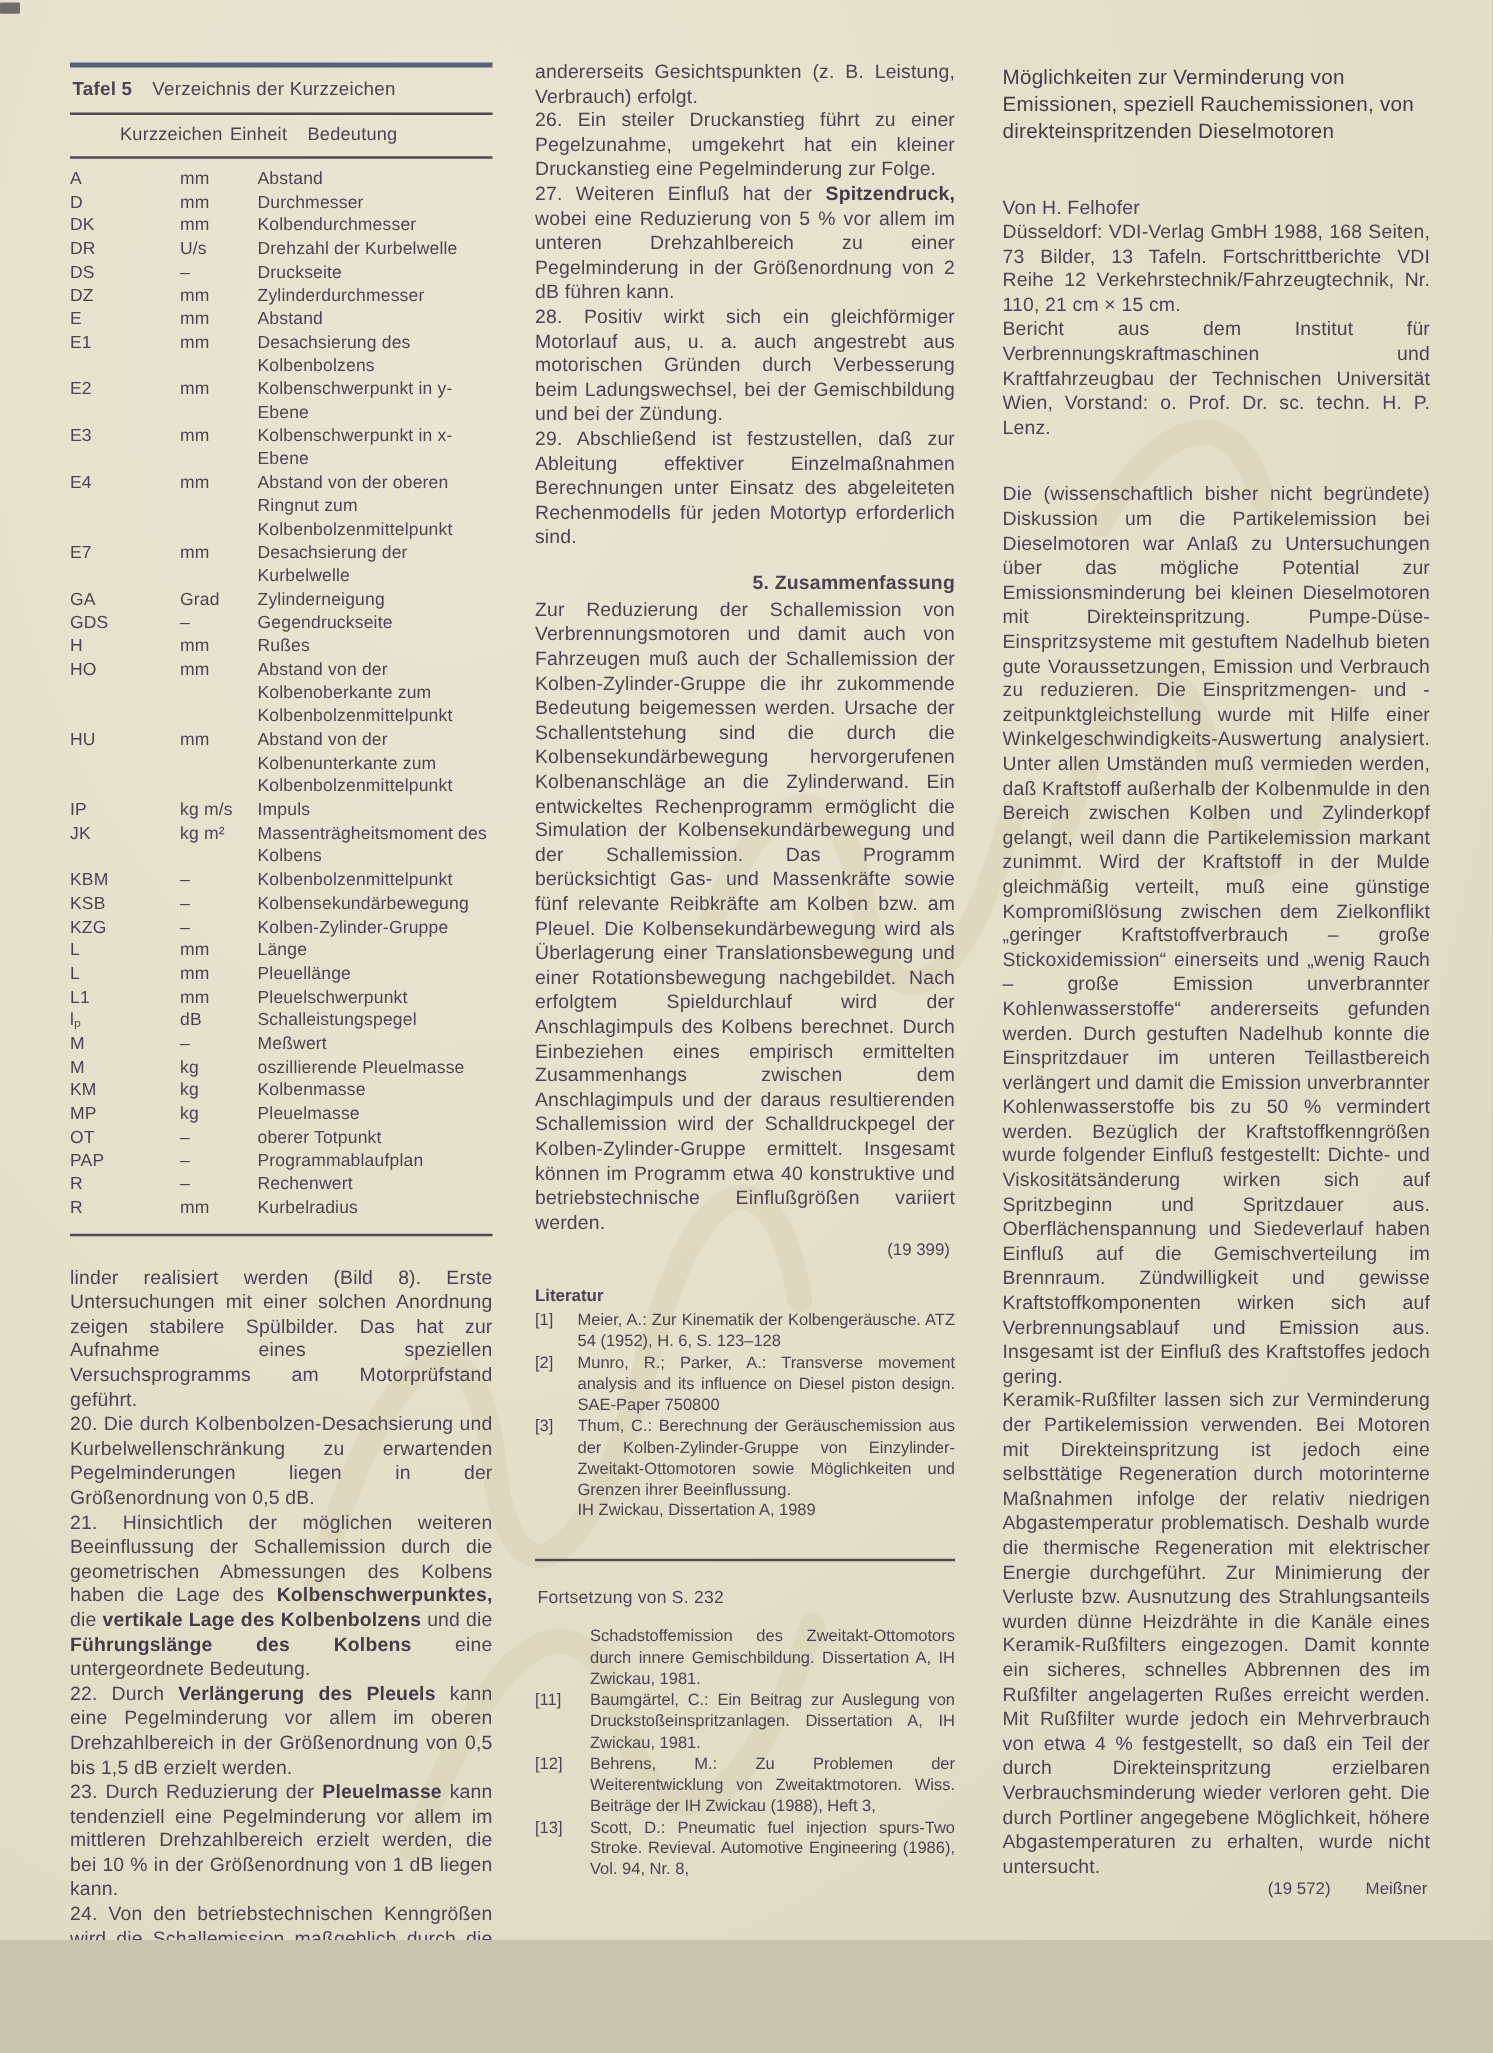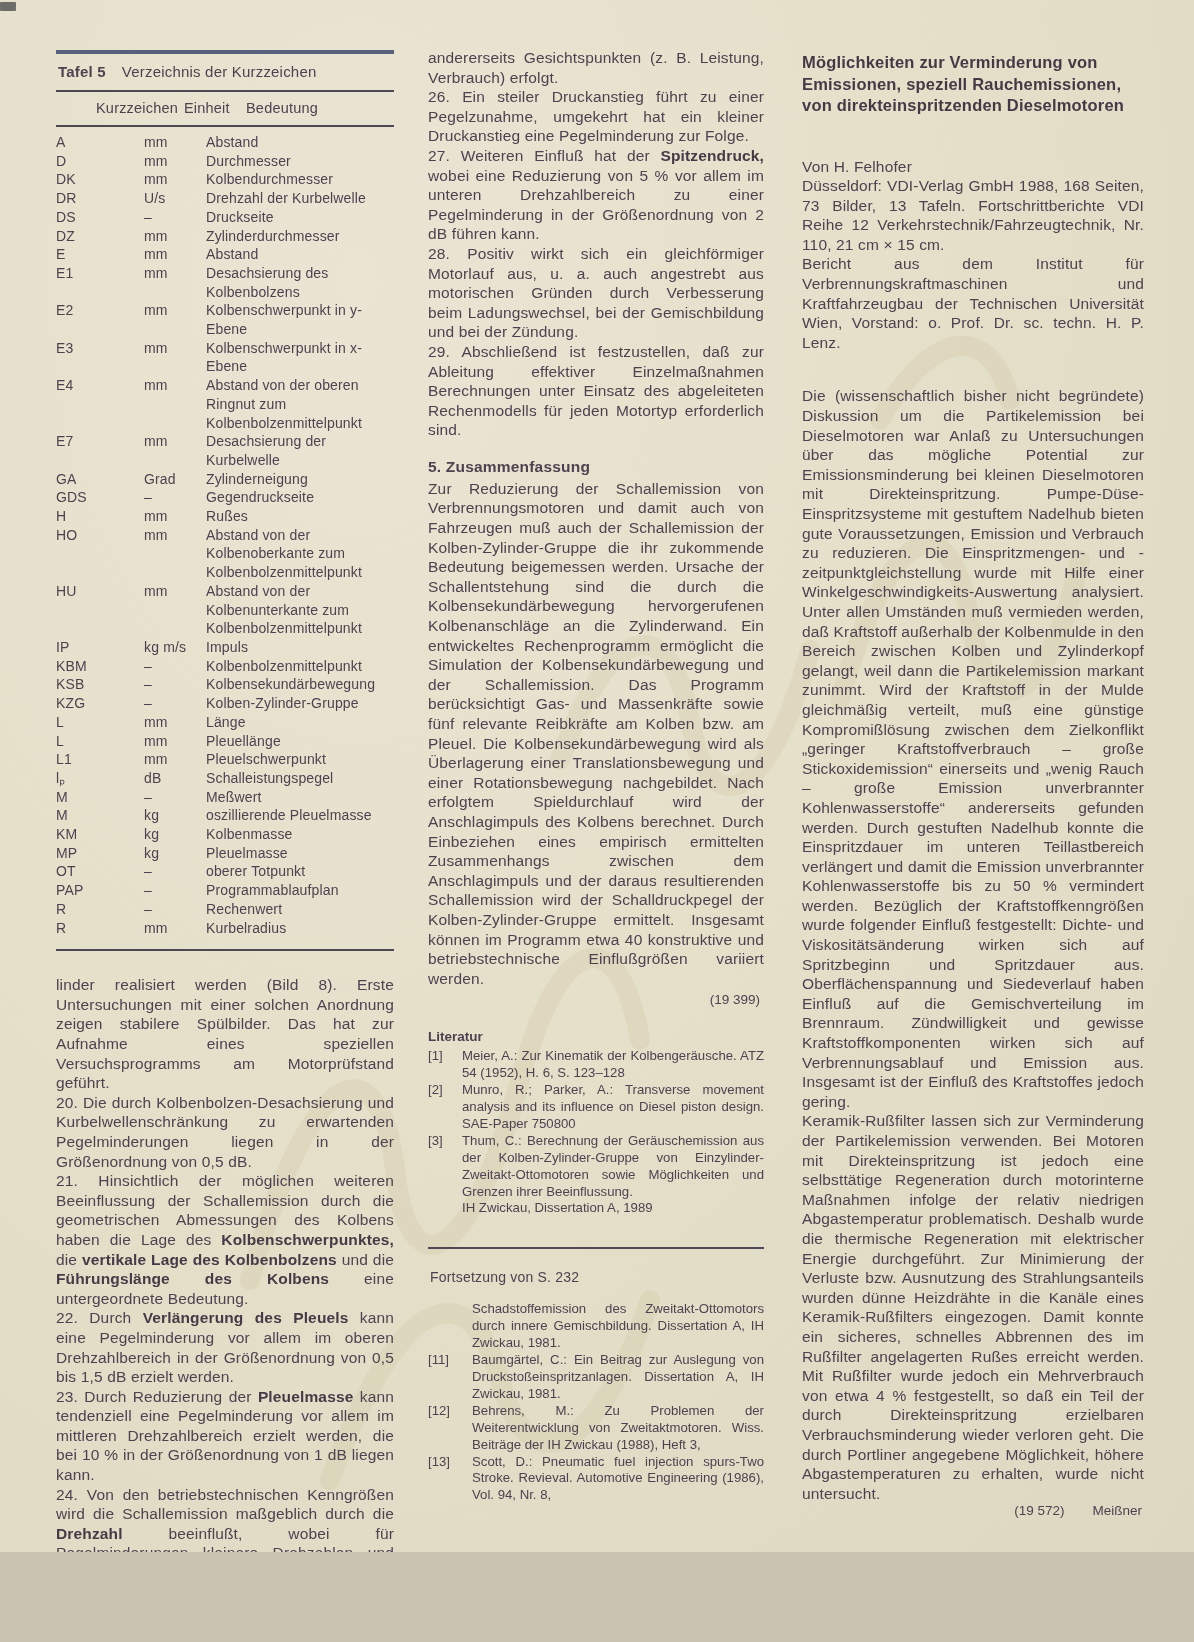--- a/index.html
+++ b/index.html
@@ -28,35 +28,35 @@
   .c3{flex:1;}
   .tbl-body{padding-top:6px;}
   .tbl-botrule{border-top:2px solid #4e4855;margin-top:12px;}
 
   
   .bodytext p{margin:0;font-size:15.5px;line-height:19.6px;text-align:justify;letter-spacing:.15px;}
   .bodytext{margin-top:24px;}
   #col-mid .bodytext{margin-top:0;}
   b{font-weight:bold;color:#453b47;}
 
-  .sec-heading{font-size:15.5px;font-weight:bold;margin:18px 0 3px 0;letter-spacing:.2px;}
+  .sec-heading{font-size:15.5px;font-weight:bold;margin:18px 0 3px 0;letter-spacing:.2px;text-align:right;}
   .refmark{text-align:right;font-size:13.5px;margin-top:4px;padding-right:4px;}
 
   .lit-heading{font-size:13.5px;font-weight:bold;margin:22px 0 4px 0;}
   .reflist{font-size:13.2px;line-height:16.9px;}
   .ref{display:flex;}
   .reflab{flex:none;width:34px;}
   .cont .reflab{width:44px;}
   .reftext{flex:1;text-align:justify;}
 
   .midrule{border-top:2px solid #4e4855;margin:30px 0 20px 0;}
   .fortsetzung{font-size:14px;margin:0 0 16px 2px;letter-spacing:.2px;}
 
   
-  .review-title{font-size:16.5px;font-weight:bold;line-height:21.5px;margin:0 0 40px 0;color:#443a46;letter-spacing:.2px;}
+  .review-title{font-size:16.5px;font-weight:normal;line-height:21.5px;margin:0 0 40px 0;color:#443a46;letter-spacing:.2px;}
   .imprint p{margin:0;font-size:15.5px;line-height:19.6px;text-align:justify;letter-spacing:.15px;}
   .imprint{margin-bottom:34px;}
   .sigline{display:flex;justify-content:flex-end;align-items:baseline;gap:28px;font-size:13.5px;margin-top:0;padding-right:2px;}
 
   
   .page-number{position:absolute;left:56px;top:1603px;font-size:16.5px;letter-spacing:.3px;}
   .journal-footer{position:absolute;right:52px;top:1572px;font-size:15px;font-weight:bold;letter-spacing:.2px;}
 
   
   .corner-mark{position:absolute;left:0;top:2px;width:16px;height:9px;background:#46464a;opacity:.75;border-radius:1px;}
@@ -178,20 +178,25 @@
             <span class="c1">HU</span>
             <span class="c2">mm</span>
             <span class="c3">Abstand von der Kolbenunterkante zum Kolbenbolzenmittelpunkt</span>
           </div>
           <div class="trow">
             <span class="c1">IP</span>
             <span class="c2">kg m/s</span>
             <span class="c3">Impuls</span>
           </div>
           <div class="trow">
+            <span class="c1">JK</span>
+            <span class="c2">kg m²</span>
+            <span class="c3">Massenträgheitsmoment des Kolbens</span>
+          </div>
+          <div class="trow">
             <span class="c1">KBM</span>
             <span class="c2">–</span>
             <span class="c3">Kolbenbolzenmittelpunkt</span>
           </div>
           <div class="trow">
             <span class="c1">KSB</span>
             <span class="c2">–</span>
             <span class="c3">Kolbensekundärbewegung</span>
           </div>
           <div class="trow">

